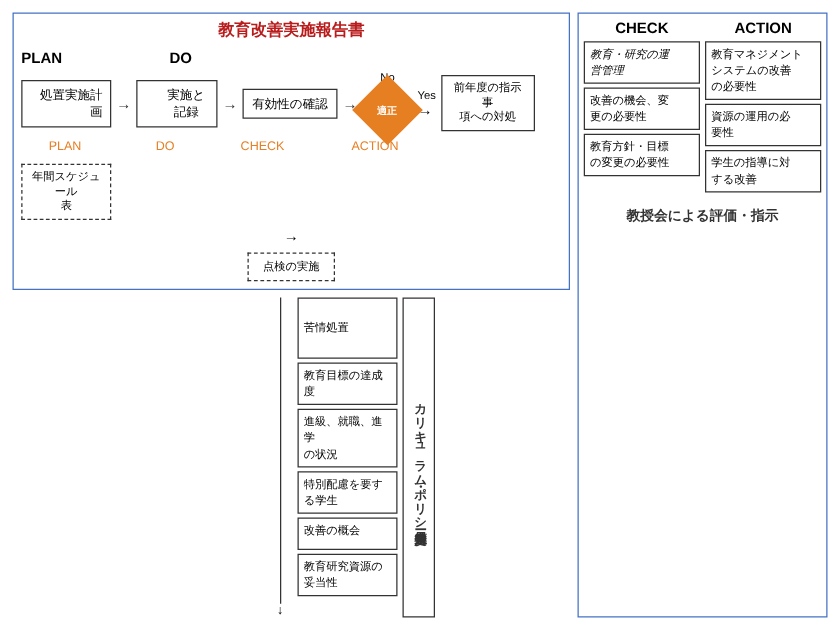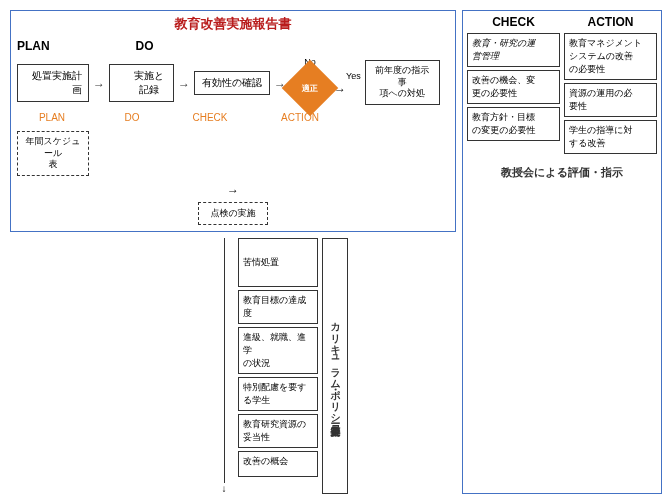--- a/index.html
+++ b/index.html
@@ -189,21 +189,21 @@
           <span class="flow-arrow">→</span>
           <div class="flow-box" style="width:76px; font-size:10px;">有効性の確認</div>
           <span class="flow-arrow">→</span>
           <div style="display:flex; flex-direction:column; align-items:center;">
             <span style="font-size:9px; margin-bottom:1px;">No</span>
             <div class="flow-diamond">
               <span class="flow-diamond-text">適正</span>
             </div>
           </div>
           <div style="display:flex; flex-direction:column;">
-            <span style="font-size:9px; margin-left:12px;">Yes</span>
+            <span style="font-size:9px; margin-left:0;">Yes</span>
             <span style="font-size:12px;">→</span>
           </div>
           <div class="flow-box" style="width:75px; font-size:9px; line-height:1.3;">
             <span style="white-space:pre-line;">前年度の指示事
 項への対処</span>
           </div>
         </div>
 
         <div class="sub-labels">
           <div class="sub-label-plan">PLAN</div>
@@ -233,23 +233,23 @@
       </div>
 
       <div class="action-items-col">
         <div class="action-item" style="white-space:pre-line;">苦情処置</div>
         <div class="action-item" style="font-size:9px; min-height:30px; border:1px solid #333; padding:3px 4px; white-space:pre-line;"><span>教育目標の達成
 度</span></div>
         <div class="action-item" style="font-size:9px; min-height:30px; border:1px solid #333; padding:3px 4px; white-space:pre-line;"><span>進級、就職、進学
 の状況</span></div>
         <div class="action-item" style="font-size:9px; min-height:30px; border:1px solid #333; padding:3px 4px; white-space:pre-line;"><span>特別配慮を要す
 る学生</span></div>
+        <div class="action-item" style="font-size:9px; min-height:26px; border:1px solid #333; padding:3px 4px;"><span>改善の概会</span></div>
         <div class="action-item" style="font-size:9px; min-height:30px; border:1px solid #333; padding:3px 4px; white-space:pre-line;"><span>教育研究資源の
 妥当性</span></div>
-        <div class="action-item" style="font-size:9px; min-height:26px; border:1px solid #333; padding:3px 4px;"><span>改善の概会</span></div>
       </div>
 
       <div style="
         writing-mode: vertical-rl;
         text-orientation: mixed;
         border: 1.5px solid #333;
         padding: 4px;
         font-size: 10px;
         font-weight: bold;
         color: #333;

